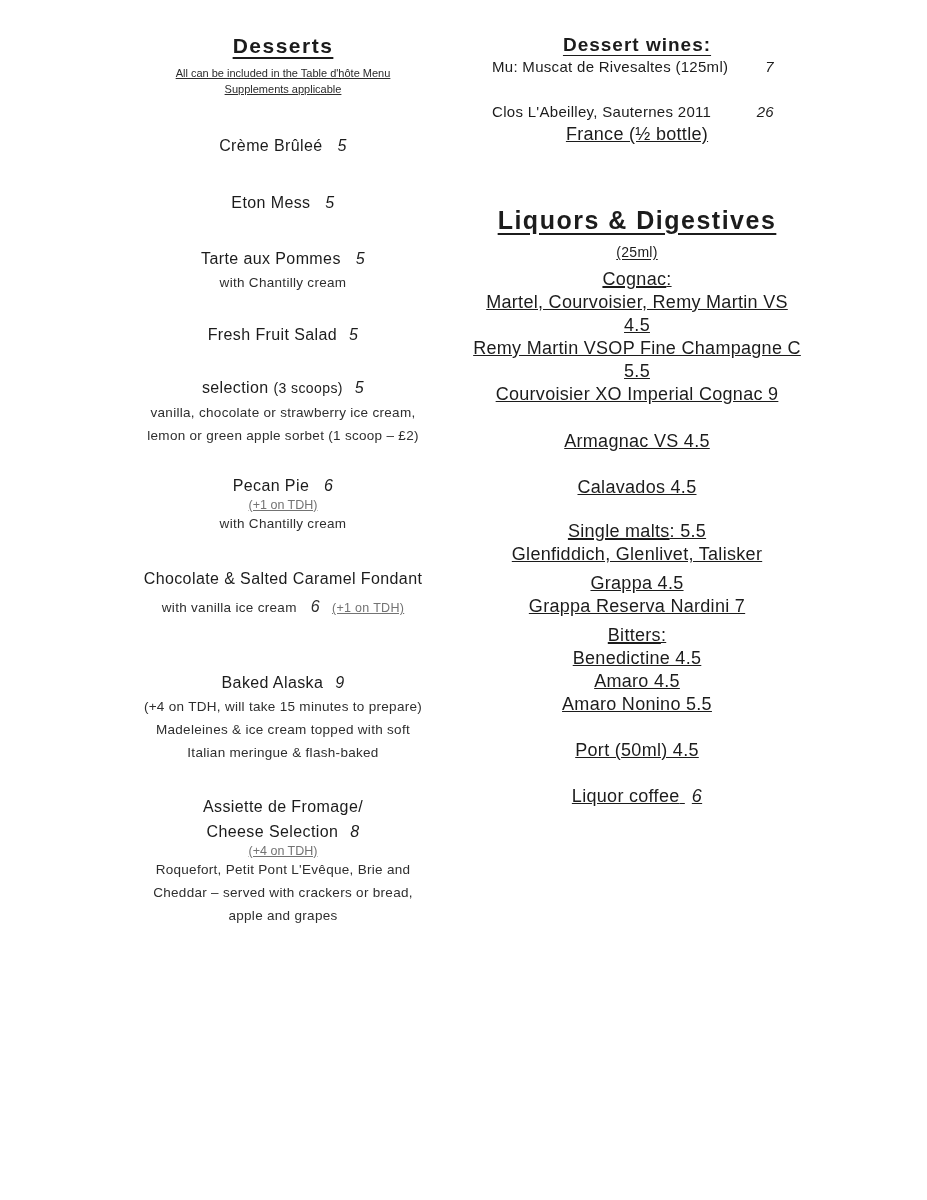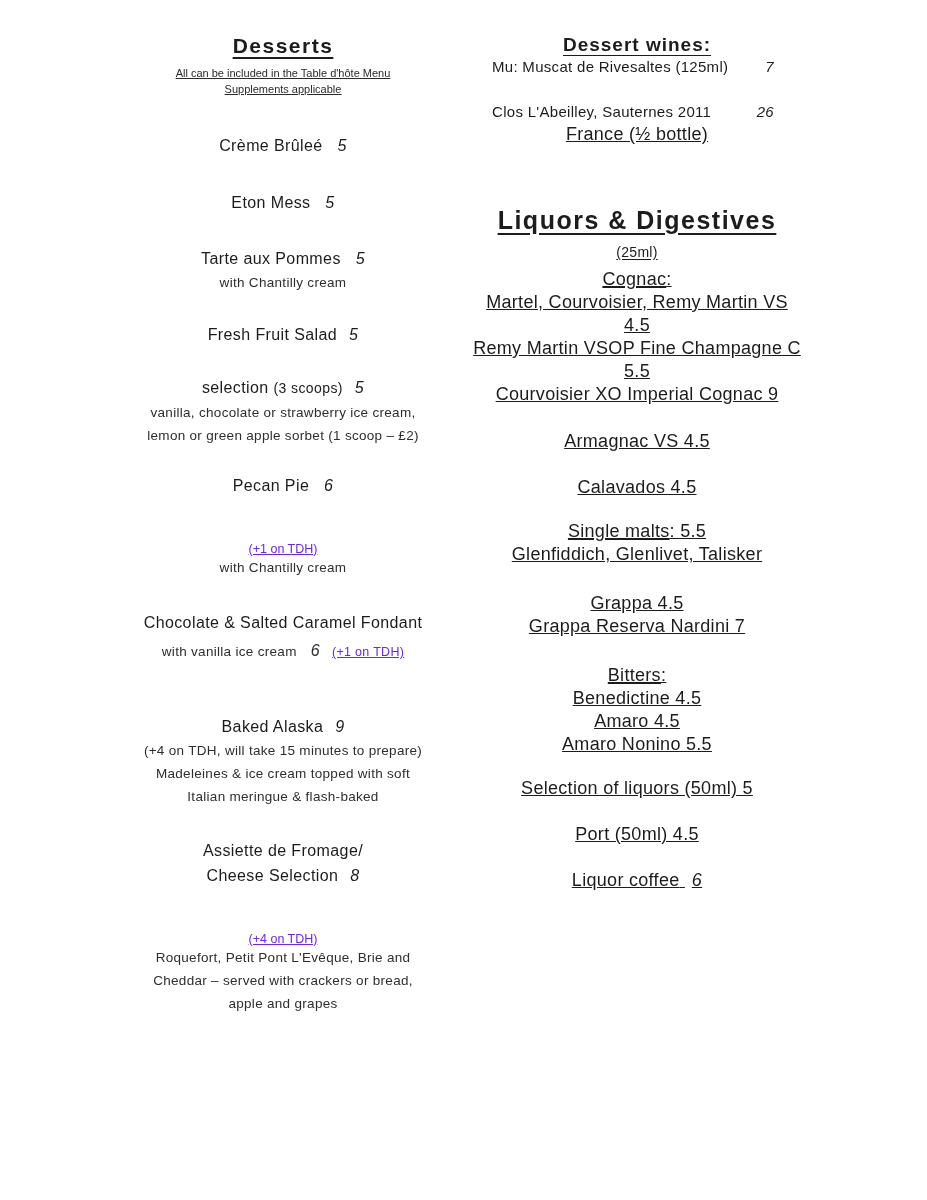--- a/index.html
+++ b/index.html
@@ -41,21 +41,21 @@
     font-size: 11px;
     line-height: 16px;
     color: #2b2b2b;
     text-decoration: underline;
   }
 
   .item  { font-size: 16px; line-height: 25px; letter-spacing: 0.4px; }
   .sub   { font-size: 13.5px; line-height: 23px; color: #2e2e2e; letter-spacing: 0.3px; }
   .price { font-style: italic; margin-left: 10px; }
   .price-tight { font-style: italic; margin-left: 7px; }
-  .tdh   { font-size: 12.5px; text-decoration: underline; color: #6d28d9; margin-top: 44px; }
+  .tdh   { font-size: 12.5px; text-decoration: underline; color: #737373; }
   .tdh-inline { margin-left: 8px; }
   .scoops { font-size: 14px; }
 
   .rline { font-size: 18px; line-height: 23px; letter-spacing: 0.3px; text-decoration: underline; }
   .rline-sm { font-size: 14px; line-height: 23px; letter-spacing: 0.3px; }
   .u { text-decoration: underline; text-underline-offset: 2px; }
 
   .wine-row {
     display: flex;
     justify-content: space-between;
@@ -66,21 +66,21 @@
     padding-left: 20px;
     padding-right: 28px;
   }
   .wine-name { text-align: left; }
   .wine-price { font-style: italic; }
 
   .mt4  { margin-top: 4px; }
   .mt6  { margin-top: 6px; }
   .mt10 { }
   .mt21 { margin-top: 21px; }
-  .mt22 { margin-top: 26px; }
+  .mt22 { margin-top: 6px; }
   .mt23 { margin-top: 23px; }
   .mt24 { margin-top: 24px; }
   .mt26 { margin-top: 26px; }
   .mt28 { margin-top: 28px; }
   .mt30 { margin-top: 30px; }
   .mt31 { margin-top: 31px; }
   .mt32 { margin-top: 32px; }
   .mt34 { margin-top: 34px; }
   .mt36 { margin-top: 36px; }
   .mt50 { margin-top: 50px; }
@@ -221,21 +221,20 @@
 
     <div class="mt22">
       <div class="rline">
         <span class="u">Bitters</span><span>:</span>
       </div>
       <div class="rline">Benedictine 4.5</div>
       <div class="rline">Amaro 4.5</div>
       <div class="rline">Amaro Nonino 5.5</div>
     </div>
 
-    <div class="rline mt21">Selection of liquors (50ml) 5</div>
 
     <div class="rline mt23">Port (50ml) 4.5</div>
 
     <div class="rline mt23">
       <span>Liquor coffee</span>
       <span class="price-tight">6</span>
     </div>
   </section>
 
 </div>

